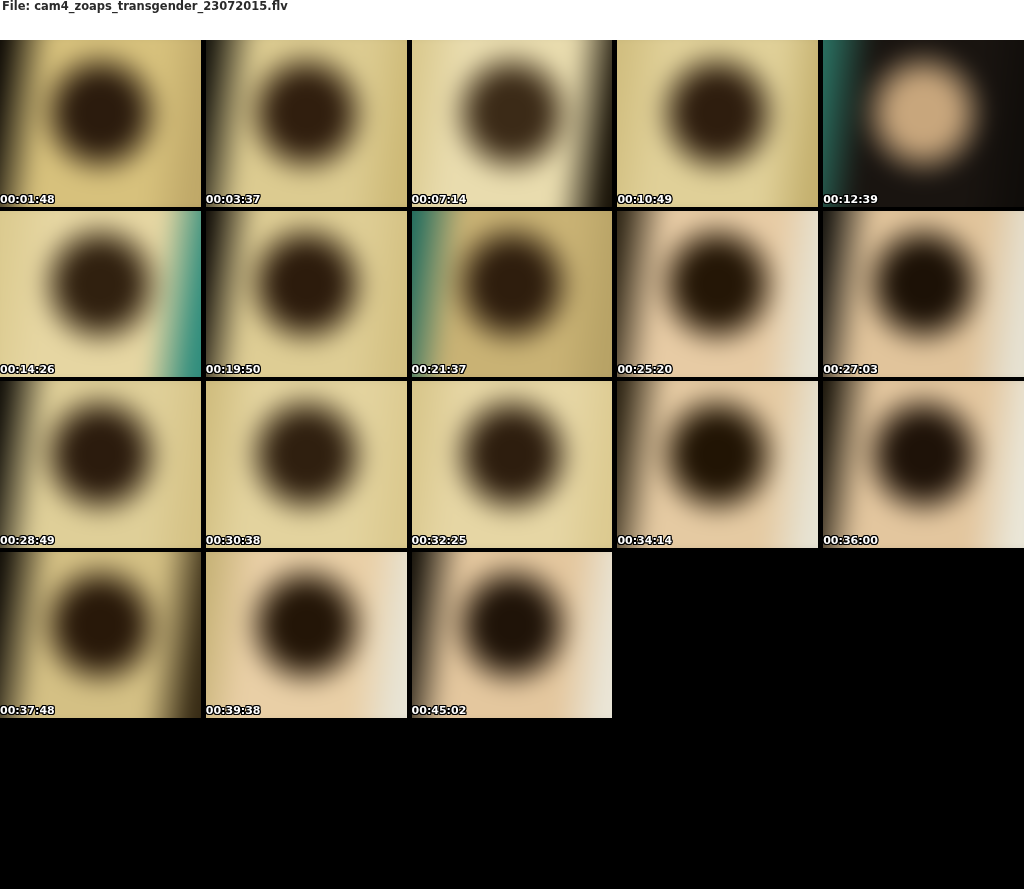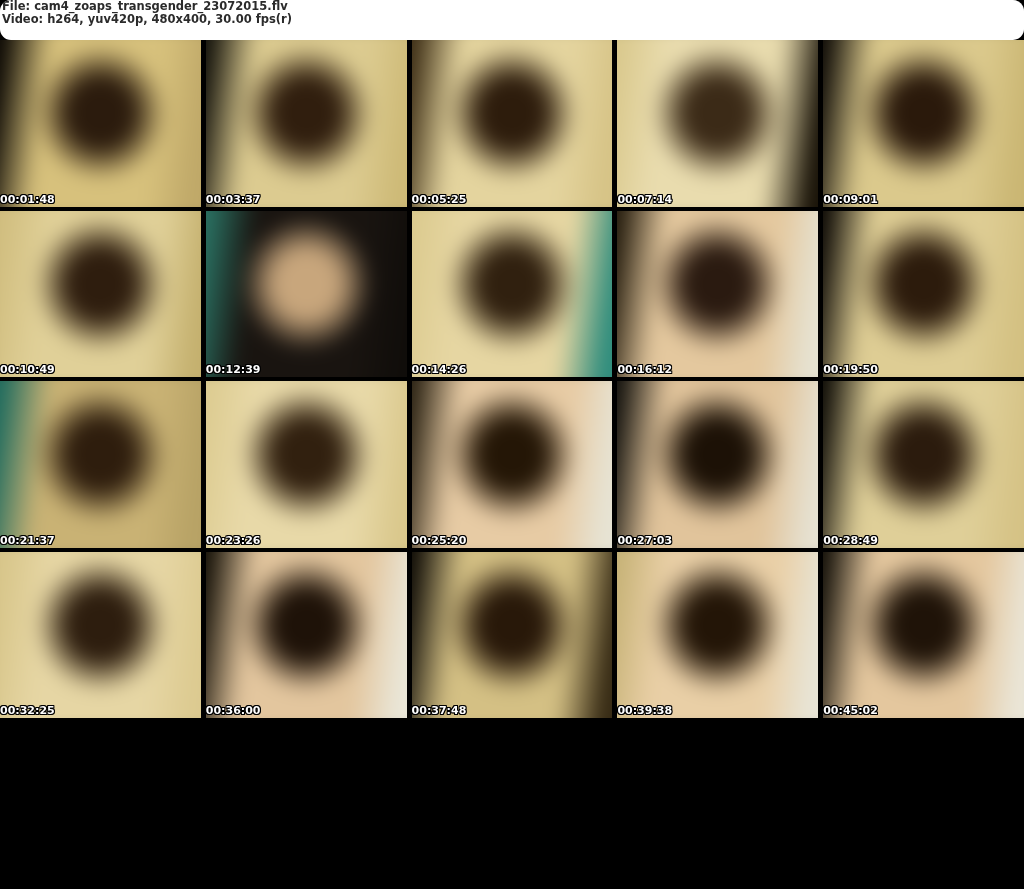--- a/index.html
+++ b/index.html
@@ -13,21 +13,20 @@
     box-sizing: border-box;
     width: 1024px; height: 40px;
     background: #ffffff;
     color: #2b2b2b;
     font-size: 11.5px;
     font-weight: bold;
     line-height: 13px;
     padding: 0 0 0 2px;
     white-space: nowrap;
     overflow: hidden;
-    border-radius: 11px;
   }
   .grid {
     width: 1024px; height: 849px;
     display: grid;
     grid-template-columns: repeat(5, 1fr);
     grid-template-rows: repeat(5, 1fr);
     gap: 4px 5px;
     background: #000;
   }
   .cell {
@@ -54,86 +53,77 @@
       -1px 0 0 #000, 1px 0 0 #000,
       0 -1px 0 #000, 0 1px 0 #000;
   }
 </style>
 </head>
 <body>
 
 <div class="sheet">
   <div class="header">
     <div>File: cam4_zoaps_transgender_23072015.flv</div>
-    <div>Video: h264, yuv420p, 480x400, 30.00 fps(r)</div>
   </div>
   <div class="grid" id="grid">
       <div class="cell">
         <div class="ph" style="background: radial-gradient(42% 52% at 50% 45%, rgb(43, 27, 13) 0%, rgb(43, 27, 13) 30%, rgba(0, 0, 0, 0) 65%), linear-gradient(97deg, rgb(10, 7, 3) 0%, rgb(10, 7, 3) 9%, rgb(215, 193, 124) 28%, rgb(215, 193, 124) 70%, rgb(191, 168, 104) 88%, rgb(191, 168, 104) 100%);"></div>
         <span class="ts">00:01:48</span>
       </div>
       <div class="cell">
         <div class="ph" style="background: radial-gradient(42% 52% at 50% 45%, rgb(48, 30, 14) 0%, rgb(48, 30, 14) 30%, rgba(0, 0, 0, 0) 65%), linear-gradient(97deg, rgb(17, 16, 10) 0%, rgb(17, 16, 10) 9%, rgb(220, 203, 144) 28%, rgb(220, 203, 144) 70%, rgb(205, 185, 118) 88%, rgb(205, 185, 118) 100%);"></div>
         <span class="ts">00:03:37</span>
       </div>
       <div class="cell">
-        <div class="ph" style="background: radial-gradient(42% 52% at 50% 45%, rgb(45, 28, 12) 0%, rgb(45, 28, 12) 30%, rgba(0, 0, 0, 0) 65%), linear-gradient(97deg, rgb(60, 45, 21) 0%, rgb(60, 45, 21) 9%, rgb(228, 212, 158) 28%, rgb(228, 212, 158) 70%, rgb(214, 195, 134) 88%, rgb(214, 195, 134) 100%);"></div>
-        <span class="ts">00:05:25</span>
-      </div>
-      <div class="cell">
         <div class="ph" style="background: radial-gradient(42% 52% at 50% 45%, rgb(59, 42, 23) 0%, rgb(59, 42, 23) 30%, rgba(0, 0, 0, 0) 65%), linear-gradient(97deg, rgb(217, 200, 140) 0%, rgb(217, 200, 140) 9%, rgb(233, 220, 174) 28%, rgb(233, 220, 174) 70%, rgb(25, 19, 8) 88%, rgb(25, 19, 8) 100%);"></div>
         <span class="ts">00:07:14</span>
-      </div>
-      <div class="cell">
-        <div class="ph" style="background: radial-gradient(42% 52% at 50% 45%, rgb(42, 25, 11) 0%, rgb(42, 25, 11) 30%, rgba(0, 0, 0, 0) 65%), linear-gradient(97deg, rgb(12, 9, 5) 0%, rgb(12, 9, 5) 9%, rgb(219, 201, 140) 28%, rgb(219, 201, 140) 70%, rgb(202, 182, 115) 88%, rgb(202, 182, 115) 100%);"></div>
-        <span class="ts">00:09:01</span>
       </div>
       <div class="cell">
         <div class="ph" style="background: radial-gradient(42% 52% at 50% 45%, rgb(46, 29, 14) 0%, rgb(46, 29, 14) 30%, rgba(0, 0, 0, 0) 65%), linear-gradient(97deg, rgb(208, 189, 126) 0%, rgb(208, 189, 126) 9%, rgb(224, 208, 152) 28%, rgb(224, 208, 152) 70%, rgb(196, 176, 110) 88%, rgb(196, 176, 110) 100%);"></div>
         <span class="ts">00:10:49</span>
       </div>
       <div class="cell">
         <div class="ph" style="background: radial-gradient(42% 52% at 50% 45%, rgb(200, 166, 124) 0%, rgb(200, 166, 124) 30%, rgba(0, 0, 0, 0) 65%), linear-gradient(97deg, rgb(42, 114, 99) 0%, rgb(42, 114, 99) 9%, rgb(25, 20, 16) 28%, rgb(25, 20, 16) 70%, rgb(16, 13, 10) 88%, rgb(16, 13, 10) 100%);"></div>
         <span class="ts">00:12:39</span>
       </div>
       <div class="cell">
         <div class="ph" style="background: radial-gradient(42% 52% at 50% 45%, rgb(48, 32, 15) 0%, rgb(48, 32, 15) 30%, rgba(0, 0, 0, 0) 65%), linear-gradient(97deg, rgb(219, 202, 142) 0%, rgb(219, 202, 142) 9%, rgb(230, 214, 162) 28%, rgb(230, 214, 162) 70%, rgb(47, 141, 125) 88%, rgb(47, 141, 125) 100%);"></div>
         <span class="ts">00:14:26</span>
       </div>
       <div class="cell">
-        <div class="ph" style="background: radial-gradient(42% 52% at 50% 45%, rgb(42, 26, 16) 0%, rgb(42, 26, 16) 30%, rgba(0, 0, 0, 0) 65%), linear-gradient(97deg, rgb(34, 26, 12) 0%, rgb(34, 26, 12) 9%, rgb(228, 200, 158) 28%, rgb(228, 200, 158) 70%, rgb(230, 227, 211) 88%, rgb(230, 227, 211) 100%);"></div>
-        <span class="ts">00:16:12</span>
-      </div>
-      <div class="cell">
         <div class="ph" style="background: radial-gradient(42% 52% at 50% 45%, rgb(44, 27, 12) 0%, rgb(44, 27, 12) 30%, rgba(0, 0, 0, 0) 65%), linear-gradient(97deg, rgb(11, 8, 4) 0%, rgb(11, 8, 4) 9%, rgb(222, 205, 148) 28%, rgb(222, 205, 148) 70%, rgb(211, 192, 129) 88%, rgb(211, 192, 129) 100%);"></div>
         <span class="ts">00:19:50</span>
       </div>
       <div class="cell">
         <div class="ph" style="background: radial-gradient(42% 52% at 50% 45%, rgb(46, 29, 13) 0%, rgb(46, 29, 13) 30%, rgba(0, 0, 0, 0) 65%), linear-gradient(97deg, rgb(30, 107, 94) 0%, rgb(30, 107, 94) 9%, rgb(201, 178, 116) 28%, rgb(201, 178, 116) 70%, rgb(183, 162, 101) 88%, rgb(183, 162, 101) 100%);"></div>
         <span class="ts">00:21:37</span>
-      </div>
-      <div class="cell">
-        <div class="ph" style="background: radial-gradient(42% 52% at 50% 45%, rgb(49, 32, 15) 0%, rgb(49, 32, 15) 30%, rgba(0, 0, 0, 0) 65%), linear-gradient(97deg, rgb(220, 203, 144) 0%, rgb(220, 203, 144) 9%, rgb(232, 217, 168) 28%, rgb(232, 217, 168) 70%, rgb(217, 199, 139) 88%, rgb(217, 199, 139) 100%);"></div>
-        <span class="ts">00:23:26</span>
       </div>
       <div class="cell">
         <div class="ph" style="background: radial-gradient(42% 52% at 50% 45%, rgb(36, 22, 6) 0%, rgb(36, 22, 6) 30%, rgba(0, 0, 0, 0) 65%), linear-gradient(97deg, rgb(41, 33, 18) 0%, rgb(41, 33, 18) 9%, rgb(231, 203, 164) 28%, rgb(231, 203, 164) 70%, rgb(231, 228, 213) 88%, rgb(231, 228, 213) 100%);"></div>
         <span class="ts">00:25:20</span>
       </div>
       <div class="cell">
         <div class="ph" style="background: radial-gradient(42% 52% at 50% 45%, rgb(28, 17, 6) 0%, rgb(28, 17, 6) 30%, rgba(0, 0, 0, 0) 65%), linear-gradient(97deg, rgb(17, 16, 12) 0%, rgb(17, 16, 12) 9%, rgb(225, 196, 155) 28%, rgb(225, 196, 155) 70%, rgb(230, 226, 211) 88%, rgb(230, 226, 211) 100%);"></div>
         <span class="ts">00:27:03</span>
       </div>
       <div class="cell">
         <div class="ph" style="background: radial-gradient(42% 52% at 50% 45%, rgb(43, 27, 13) 0%, rgb(43, 27, 13) 30%, rgba(0, 0, 0, 0) 65%), linear-gradient(97deg, rgb(12, 10, 5) 0%, rgb(12, 10, 5) 9%, rgb(223, 207, 152) 28%, rgb(223, 207, 152) 70%, rgb(213, 194, 133) 88%, rgb(213, 194, 133) 100%);"></div>
         <span class="ts">00:28:49</span>
       </div>
       <div class="cell">
+        <div class="ph" style="background: radial-gradient(42% 52% at 50% 45%, rgb(47, 31, 15) 0%, rgb(47, 31, 15) 30%, rgba(0, 0, 0, 0) 65%), linear-gradient(97deg, rgb(207, 188, 125) 0%, rgb(207, 188, 125) 9%, rgb(227, 211, 158) 28%, rgb(227, 211, 158) 70%, rgb(219, 201, 142) 88%, rgb(219, 201, 142) 100%);"></div>
+        <span class="ts">00:30:38</span>
+      </div>
+      <div class="cell">
         <div class="ph" style="background: radial-gradient(42% 52% at 50% 45%, rgb(45, 29, 14) 0%, rgb(45, 29, 14) 30%, rgba(0, 0, 0, 0) 65%), linear-gradient(97deg, rgb(215, 197, 137) 0%, rgb(215, 197, 137) 9%, rgb(230, 214, 164) 28%, rgb(230, 214, 164) 70%, rgb(220, 202, 144) 88%, rgb(220, 202, 144) 100%);"></div>
         <span class="ts">00:32:25</span>
+      </div>
+      <div class="cell">
+        <div class="ph" style="background: radial-gradient(42% 52% at 50% 45%, rgb(33, 20, 4) 0%, rgb(33, 20, 4) 30%, rgba(0, 0, 0, 0) 65%), linear-gradient(97deg, rgb(38, 30, 15) 0%, rgb(38, 30, 15) 9%, rgb(229, 202, 162) 28%, rgb(229, 202, 162) 70%, rgb(231, 228, 213) 88%, rgb(231, 228, 213) 100%);"></div>
+        <span class="ts">00:34:14</span>
       </div>
       <div class="cell">
         <div class="ph" style="background: radial-gradient(42% 52% at 50% 45%, rgb(30, 18, 8) 0%, rgb(30, 18, 8) 30%, rgba(0, 0, 0, 0) 65%), linear-gradient(97deg, rgb(20, 16, 7) 0%, rgb(20, 16, 7) 9%, rgb(227, 198, 158) 28%, rgb(227, 198, 158) 70%, rgb(234, 231, 217) 88%, rgb(234, 231, 217) 100%);"></div>
         <span class="ts">00:36:00</span>
       </div>
       <div class="cell">
         <div class="ph" style="background: radial-gradient(42% 52% at 50% 45%, rgb(40, 24, 9) 0%, rgb(40, 24, 9) 30%, rgba(0, 0, 0, 0) 65%), linear-gradient(97deg, rgb(13, 10, 5) 0%, rgb(13, 10, 5) 9%, rgb(212, 192, 132) 28%, rgb(212, 192, 132) 70%, rgb(54, 42, 20) 88%, rgb(54, 42, 20) 100%);"></div>
         <span class="ts">00:37:48</span>
       </div>
       <div class="cell">

